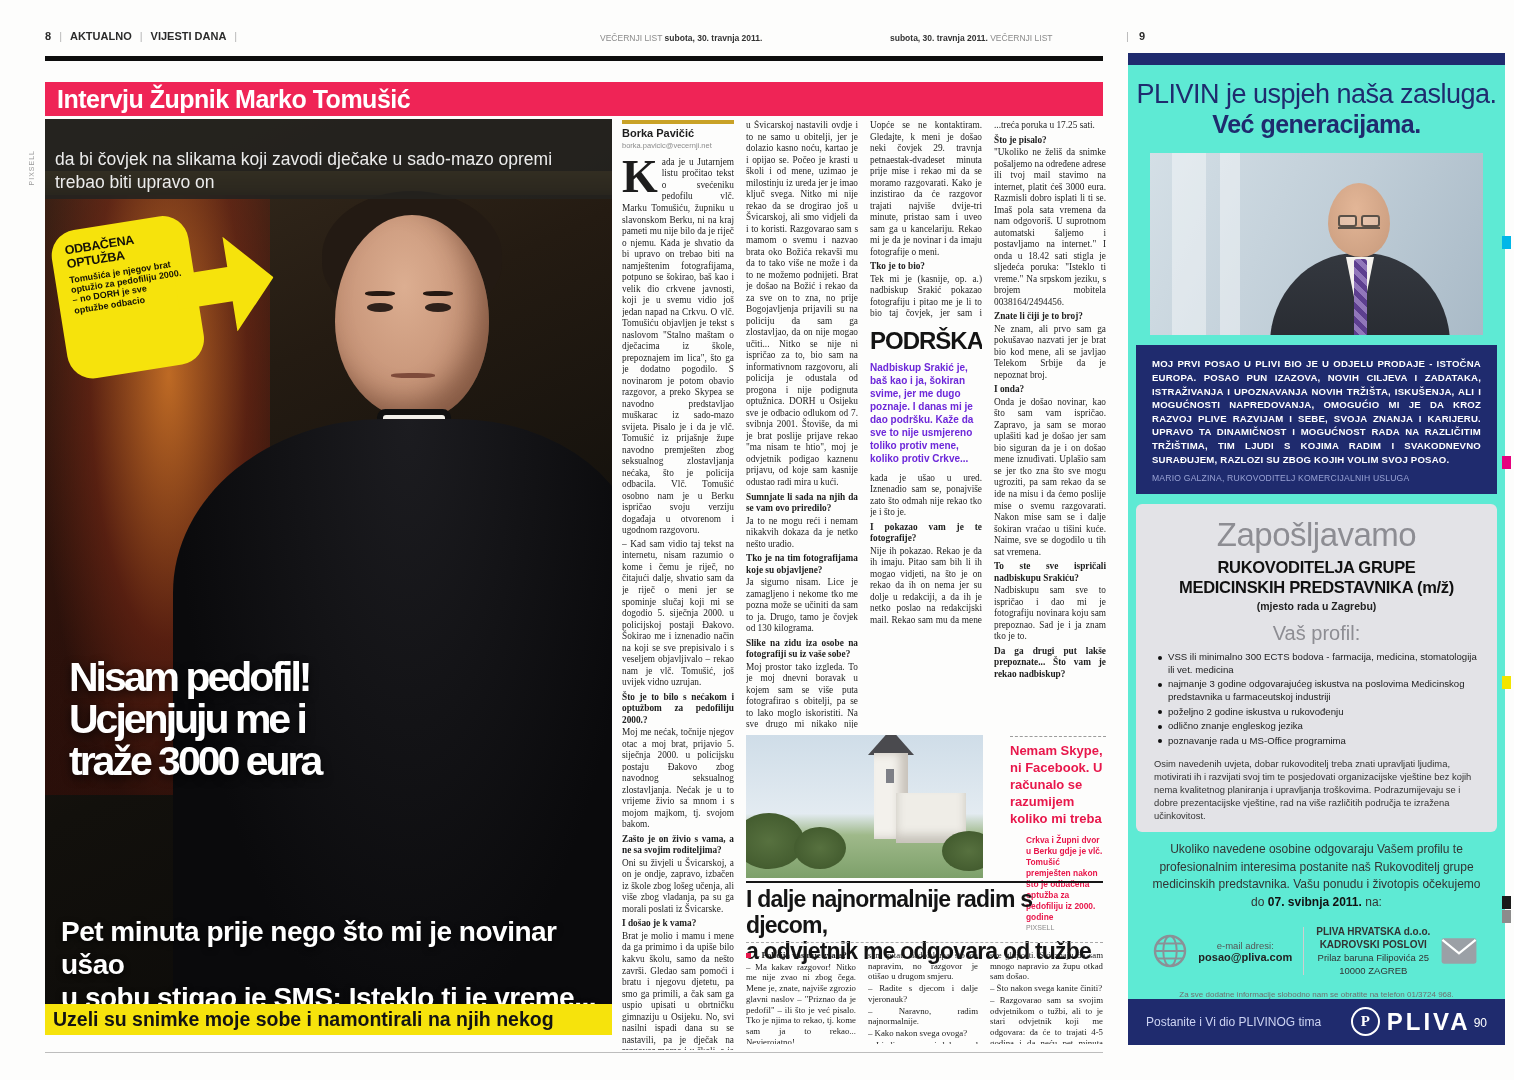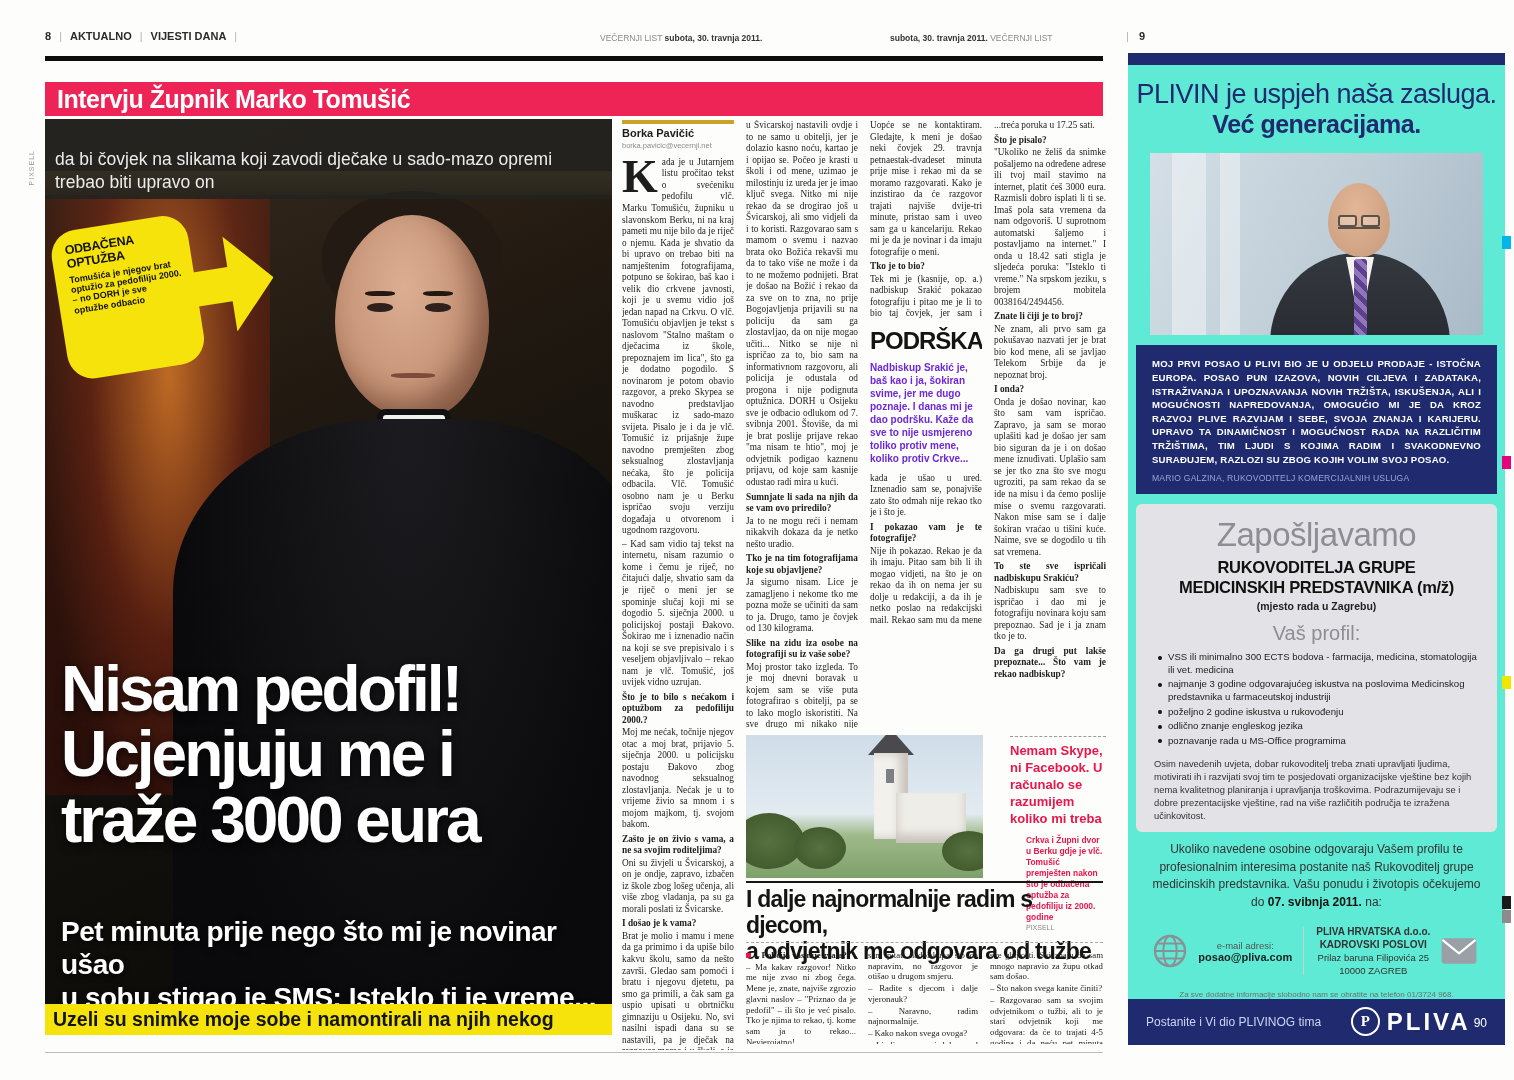--- a/index.html
+++ b/index.html
@@ -48,21 +48,21 @@
               background:rgba(36,34,31,.9);color:#ececec;font-size:17.5px;line-height:1.3;font-weight:500;}
   
   .callout{position:absolute;left:14px;top:88px;width:230px;height:175px;transform:rotate(-9deg);}
   .callout .blob{position:absolute;left:0;top:8px;width:138px;height:150px;background:#f6e30c;border-radius:26px;}
   .callout .arrow{position:absolute;left:118px;top:38px;width:98px;height:96px;background:#f6e30c;
                   clip-path:polygon(0 32%,55% 32%,55% 0,100% 50%,55% 100%,55% 68%,0 68%);}
   .callout .txt{position:absolute;left:14px;top:20px;width:112px;color:#151208;line-height:1.15;}
   .callout .t1{font-size:12.5px;font-weight:800;letter-spacing:-.3px;}
   .callout .t2{font-size:9px;font-weight:bold;margin-top:3px;}
   
-  .headline{position:absolute;left:16px;top:538px;color:#fff;font-weight:800;font-size:64px;
+  .headline{position:absolute;left:24px;top:538px;color:#fff;font-weight:800;font-size:41px;
             letter-spacing:-3px;line-height:1.02;text-shadow:0 3px 10px rgba(0,0,0,.7);}
   .subhead{position:absolute;left:16px;top:796px;color:#fff;font-weight:bold;font-size:28px;
            letter-spacing:-0.5px;line-height:1.18;text-shadow:0 2px 6px rgba(0,0,0,.8);}
   .ystrip{position:absolute;left:0;bottom:0;width:100%;height:31px;background:#f6e30c;color:#131313;
           font-size:19.5px;font-weight:bold;line-height:31px;padding-left:8px;box-sizing:border-box;}
   
   .art-col{position:absolute;top:120px;width:112px;overflow:hidden;
            font-family:"Liberation Serif",serif;font-size:9.3px;line-height:1.24;text-align:justify;color:#1d1d1d;}
   .art-col p{margin:0 0 2px;}
   .art-col .s-q{font-weight:bold;margin:3px 0 1px;}

